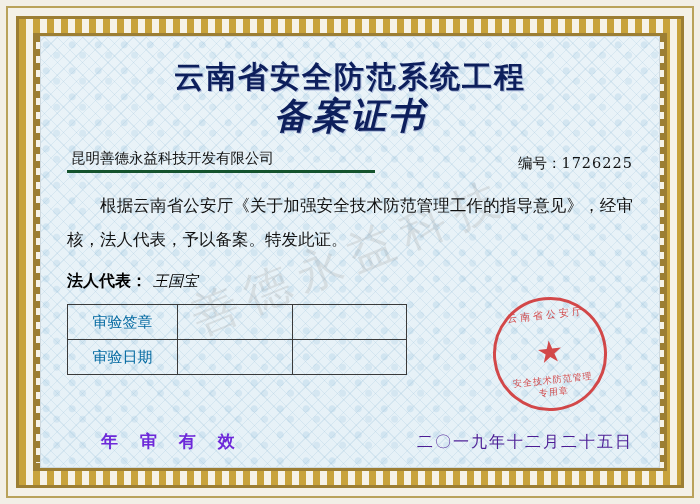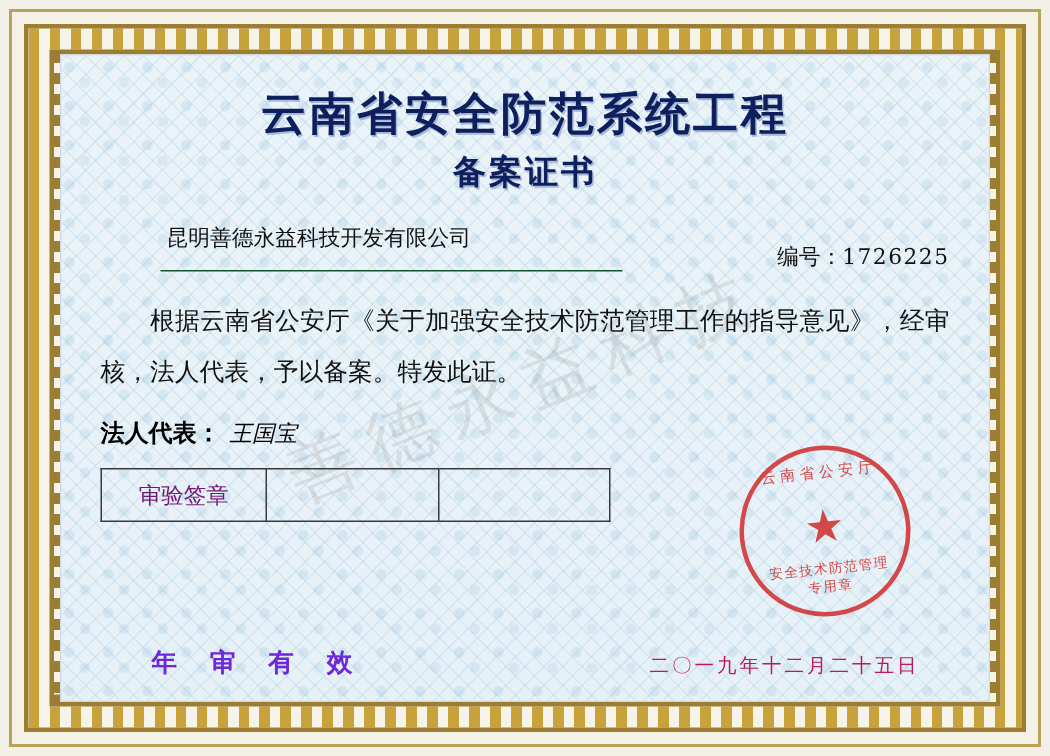--- a/index.html
+++ b/index.html
@@ -78,32 +78,31 @@
   .content{position:absolute;inset:0;padding:14px 26px 0 26px;box-sizing:border-box;}
   .title-block{text-align:center;margin-top:8px;}
   .title-line{
     font-family:"DejaVu Serif","Liberation Serif",serif;
     font-weight:bold;
     color:#0d1f5c;
     letter-spacing:2px;
     text-shadow:1px 1px 0 #a9b8d8;
   }
   .title-1{font-size:30px;line-height:36px;}
-  .title-2{font-size:22px;line-height:40px;}
+  .title-2{font-size:36px;line-height:40px;font-style:italic;}
   .row-company{
     display:flex;align-items:flex-end;justify-content:space-between;
     margin-top:14px;
     font-size:14.5px;color:#111;
   }
   .company-name{
     font-family:"DejaVu Serif","Liberation Serif",serif;
-    border-bottom:1px solid #14532d;
-    padding:0 4px 12px 4px;
+    border-bottom:3px solid #14532d;
+    padding:0 4px 2px 4px;
     min-width:300px;
-    margin-left:40px;
   }
   .code-wrap{
     font-family:"DejaVu Serif","Liberation Serif",serif;
     font-size:14.5px;white-space:nowrap;
   }
   .code-value{letter-spacing:1px;}
   .body-text{
     margin-top:16px;
     font-family:"DejaVu Serif","Liberation Serif",serif;
     font-size:16.5px;
@@ -124,36 +123,36 @@
     margin-top:12px;
     border-collapse:collapse;
     width:340px;
     background:transparent;
   }
   .audit-table td{
     border:1px solid #3a3a3a;
     height:32px;
     font-family:"DejaVu Serif","Liberation Serif",serif;
     font-size:15px;
-    color:#701a75;
+    color:#0369a1;
   }
   .audit-table td.label{width:110px;text-align:center;}
   .audit-table td.cellA{width:115px;}
   .audit-table td.cellB{width:115px;}
   .footer{
     position:absolute;left:26px;right:26px;bottom:14px;
     display:flex;align-items:flex-end;justify-content:space-between;
     font-family:"DejaVu Serif","Liberation Serif",serif;
   }
   .annual{
     font-size:17px;letter-spacing:8px;font-weight:bold;color:#6d28d9;
     margin-left:34px;
   }
   .date-line{
-    font-size:13px;color:#be185d;letter-spacing:2px;margin-right:20px;
+    font-size:16px;color:#4c1d95;letter-spacing:2px;
   }
   .seal{
     position:absolute;right:52px;bottom:56px;
     width:108px;height:108px;border-radius:50%;
     border:3px solid #d02b2b;
     color:#d02b2b;
     opacity:.85;
     transform:rotate(-6deg);
   }
   .seal .star{
@@ -212,20 +211,25 @@
         <span class="legal-value">王国宝</span>
       </div>
 
       <table class="audit-table">
         <tbody>
           <tr>
             <td class="label">审验签章</td>
             <td class="cellA"></td>
             <td class="cellB"></td>
           </tr>
+          <tr>
+            <td class="label">审验日期</td>
+            <td class="cellA"></td>
+            <td class="cellB"></td>
+          </tr>
         </tbody>
       </table>
 
       <div class="footer">
         <div class="annual">年 审 有 效</div>
         <div class="date-line">二〇一九年十二月二十五日</div>
       </div>
 
       <div class="seal">
         <div class="arc-top">云南省公安厅</div>

